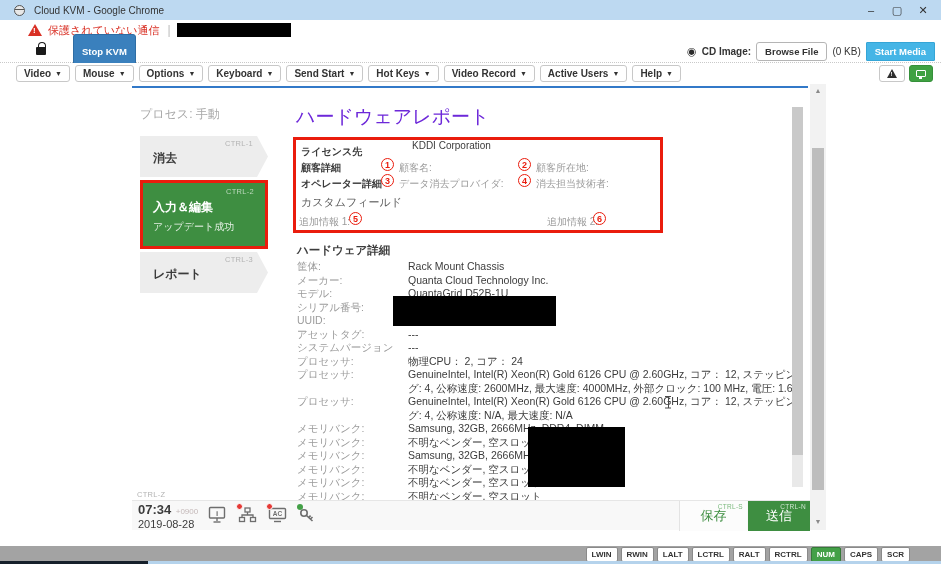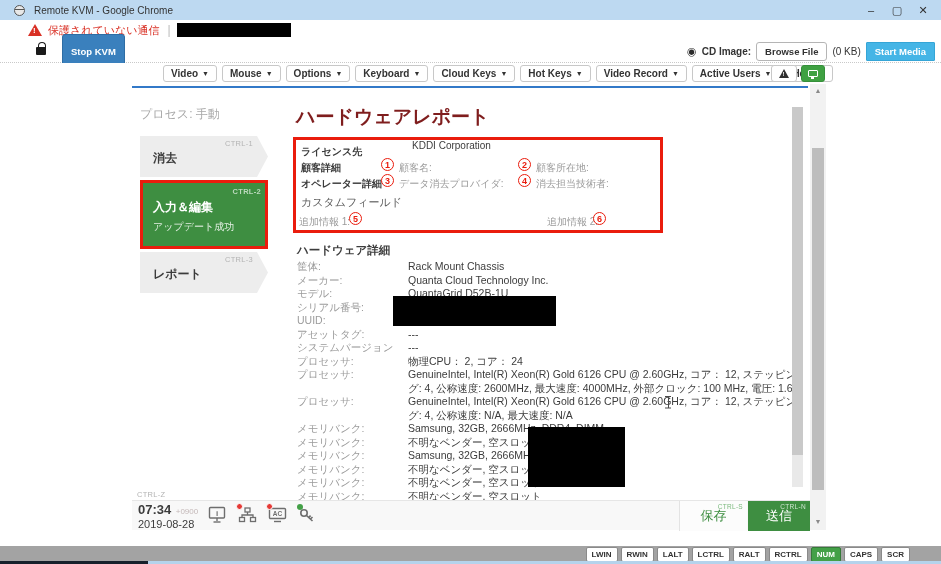--- a/index.html
+++ b/index.html
@@ -19,30 +19,30 @@
   .warn-tri { width:0; height:0; border-left:7px solid transparent; border-right:7px solid transparent; border-bottom:12px solid #d93025; margin-left:28px; position:relative; }
   .warn-tri:after { content:"!"; position:absolute; left:-2px; top:2px; color:#fff; font-size:8px; font-weight:bold; }
   .sec-text { color:#d93025; font-size:11px; margin-left:6px; }
   .addr-sep { color:#bbb; font-size:12px; margin-left:8px; }
   .redact-url { width:114px; height:14px; background:#000; margin-left:6px; }
 
   
   .toolbar { position:absolute; left:0; top:40px; width:941px; height:23px; background:#fff; border-bottom:1px dotted #c9c9c9; display:flex; align-items:center; }
   .lock-ico { width:10px; height:8px; background:#1a1a1a; border-radius:1px; margin-left:36px; position:relative; }
   .lock-ico:before { content:""; position:absolute; left:2px; top:-5px; width:6px; height:6px; border:1.5px solid #1a1a1a; border-bottom:none; border-radius:4px 4px 0 0; }
-  .btn-stopkvm { margin-left:16px; background:#3a80bd; color:#fff; font-size:9.5px; font-weight:bold; border:1px solid #2e6da4; border-radius:3px; padding:11px 8px; cursor:pointer; }
+  .btn-stopkvm { margin-left:27px; background:#3a80bd; color:#fff; font-size:9.5px; font-weight:bold; border:1px solid #2e6da4; border-radius:3px; padding:11px 8px; cursor:pointer; }
   .toolbar-right { position:absolute; right:6px; top:0; height:23px; display:flex; align-items:center; gap:5px; }
   .cd-ico { font-size:11px; color:#2b2b2b; }
   .cd-label { font-size:10px; font-weight:bold; color:#333; }
   .btn-browse { background:#fff; border:1px solid #b5b5b5; border-radius:3px; font-size:9.5px; font-weight:bold; color:#333; padding:3px 8px; cursor:pointer; }
   .cd-size { font-size:10px; color:#333; }
   .btn-startmedia { background:#45b5e6; border:1px solid #35a5d6; border-radius:1px; color:#fff; font-size:9.5px; font-weight:bold; padding:3px 8px; cursor:pointer; }
 
   
-  .menubar { position:absolute; left:0; top:63px; width:833px; height:21px; background:#fff; display:flex; align-items:center;justify-content:flex-end; }
+  .menubar { position:absolute; left:0; top:63px; width:941px; height:21px; background:#fff; display:flex; align-items:center; }
   .menu-btn { margin-left:5px; background:#fff; border:1px solid #c8c8c8; border-radius:3px; font-size:10px; font-weight:bold; color:#333; padding:2px 7px; height:17px; display:flex; align-items:center; gap:4px; cursor:pointer; }
   .menu-btn:first-child { margin-left:16px; }
   .menu-caret { font-size:7px; color:#333; }
   .menubar-right { position:absolute; right:8px; top:2px; display:flex; gap:4px; }
   .btn-alert { width:26px; height:17px; background:#fff; border:1px solid #c8c8c8; border-radius:3px; display:flex; align-items:center; justify-content:center; cursor:pointer; }
   .alert-tri { width:0; height:0; border-left:5px solid transparent; border-right:5px solid transparent; border-bottom:9px solid #2f2f2f; position:relative; }
   .alert-tri:after { content:"!"; position:absolute; left:-1.5px; top:1.5px; color:#fff; font-size:6px; font-weight:bold; }
   .btn-screen { width:24px; height:17px; background:#3fa142; border:1px solid #35903a; border-radius:3px; display:flex; align-items:center; justify-content:center; cursor:pointer; }
   .screen-glyph { width:10px; height:7px; border:1.5px solid #fff; border-radius:1px; position:relative; }
   .screen-glyph:after { content:""; position:absolute; left:2px; bottom:-3px; width:3px; height:2px; background:#fff; }
@@ -51,25 +51,25 @@
   .screen { position:absolute; left:0; top:84px; width:941px; height:462px; background:#fff; overflow:hidden; }
   .blue-line { position:absolute; left:132px; top:2px; width:676px; height:2px; background:#3279c8; }
 
   .proc-heading { position:absolute; left:140px; top:22px; font-size:12px; color:#a9a9a9; }
   .steps { position:absolute; left:140px; top:52px; width:128px; }
   .step { position:relative; margin-bottom:3px; }
   .step-arrow { clip-path:polygon(0 0, calc(100% - 11px) 0, 100% 50%, calc(100% - 11px) 100%, 0 100%); background:#ededed; }
   .step .sc { position:absolute; top:3px; right:15px; font-size:7.5px; color:#b3b3b3; letter-spacing:.3px; }
   .step .lb { font-size:12px; font-weight:bold; color:#3c3c3c; padding:14px 0 10px 13px; }
   .step-active { background:#3e8e41; border:3px solid #ea1c0d; }
-  .step-active .sc { color:#bcd9bd; right:4px; top:4px;font-weight:bold; }
+  .step-active .sc { color:#bcd9bd; right:11px; top:4px; }
   .step-active .lb { color:#fff; padding:16px 0 4px 10px; }
   .step-active .st { font-size:10px; color:#e2efe2; padding:0 0 12px 10px; }
 
-  .report-title { position:absolute; left:296px; top:20px; font-size:19px; font-weight:700; color:#7f1d1d; }
+  .report-title { position:absolute; left:296px; top:20px; font-size:19px; font-weight:400; color:#6d28d9; }
 
   .form-box { position:absolute; left:293px; top:53px; width:370px; height:96px; border:3px solid #ea1c0d; background:#fff; }
   .fb-line { position:absolute; font-size:10px; color:#9b9b9b; white-space:nowrap; }
   .fb-bold { font-weight:bold; color:#3c3c3c; }
   .fb-val { color:#3c3c3c; }
   .circ { display:inline-flex; align-items:center; justify-content:center; width:13px; height:13px; border:1.5px solid #ea1c0d; border-radius:50%; color:#ea1c0d; font-size:9px; font-weight:bold; background:#fff; position:absolute; }
   .custom-heading { position:absolute; left:5px; top:55px; font-size:11px; color:#5a5a5a; }
 
   .hw-heading { position:absolute; left:297px; top:159px; font-size:11.5px; font-weight:bold; color:#3c3c3c; }
   .hw-rows { position:absolute; left:297px; top:176px; width:510px; }
@@ -117,21 +117,21 @@
 
   svg { display:block; }
 </style>
 </head>
 <body>
 
 <div class="window">
 
   <div class="titlebar">
     <div class="chrome-ico"></div>
-    <div class="ttl">Remote KVM - Google Chrome</div>
+    <div class="ttl">Cloud KVM - Google Chrome</div>
     <div class="winctl" style="right:5px;">
       <span>–</span>
       <span>▢</span>
       <span>✕</span>
     </div>
   </div>
 
   <div class="addressbar">
     <div class="warn-tri"></div>
     <div class="sec-text">保護されていない通信</div>
@@ -163,21 +163,21 @@
         </button>
         <button class="menu-btn">
           <span>Options</span>
           <span class="menu-caret">▼</span>
         </button>
         <button class="menu-btn">
           <span>Keyboard</span>
           <span class="menu-caret">▼</span>
         </button>
         <button class="menu-btn">
-          <span>Cloud Keys</span>
+          <span>Send Start</span>
           <span class="menu-caret">▼</span>
         </button>
         <button class="menu-btn">
           <span>Hot Keys</span>
           <span class="menu-caret">▼</span>
         </button>
         <button class="menu-btn">
           <span>Video Record</span>
           <span class="menu-caret">▼</span>
         </button>

